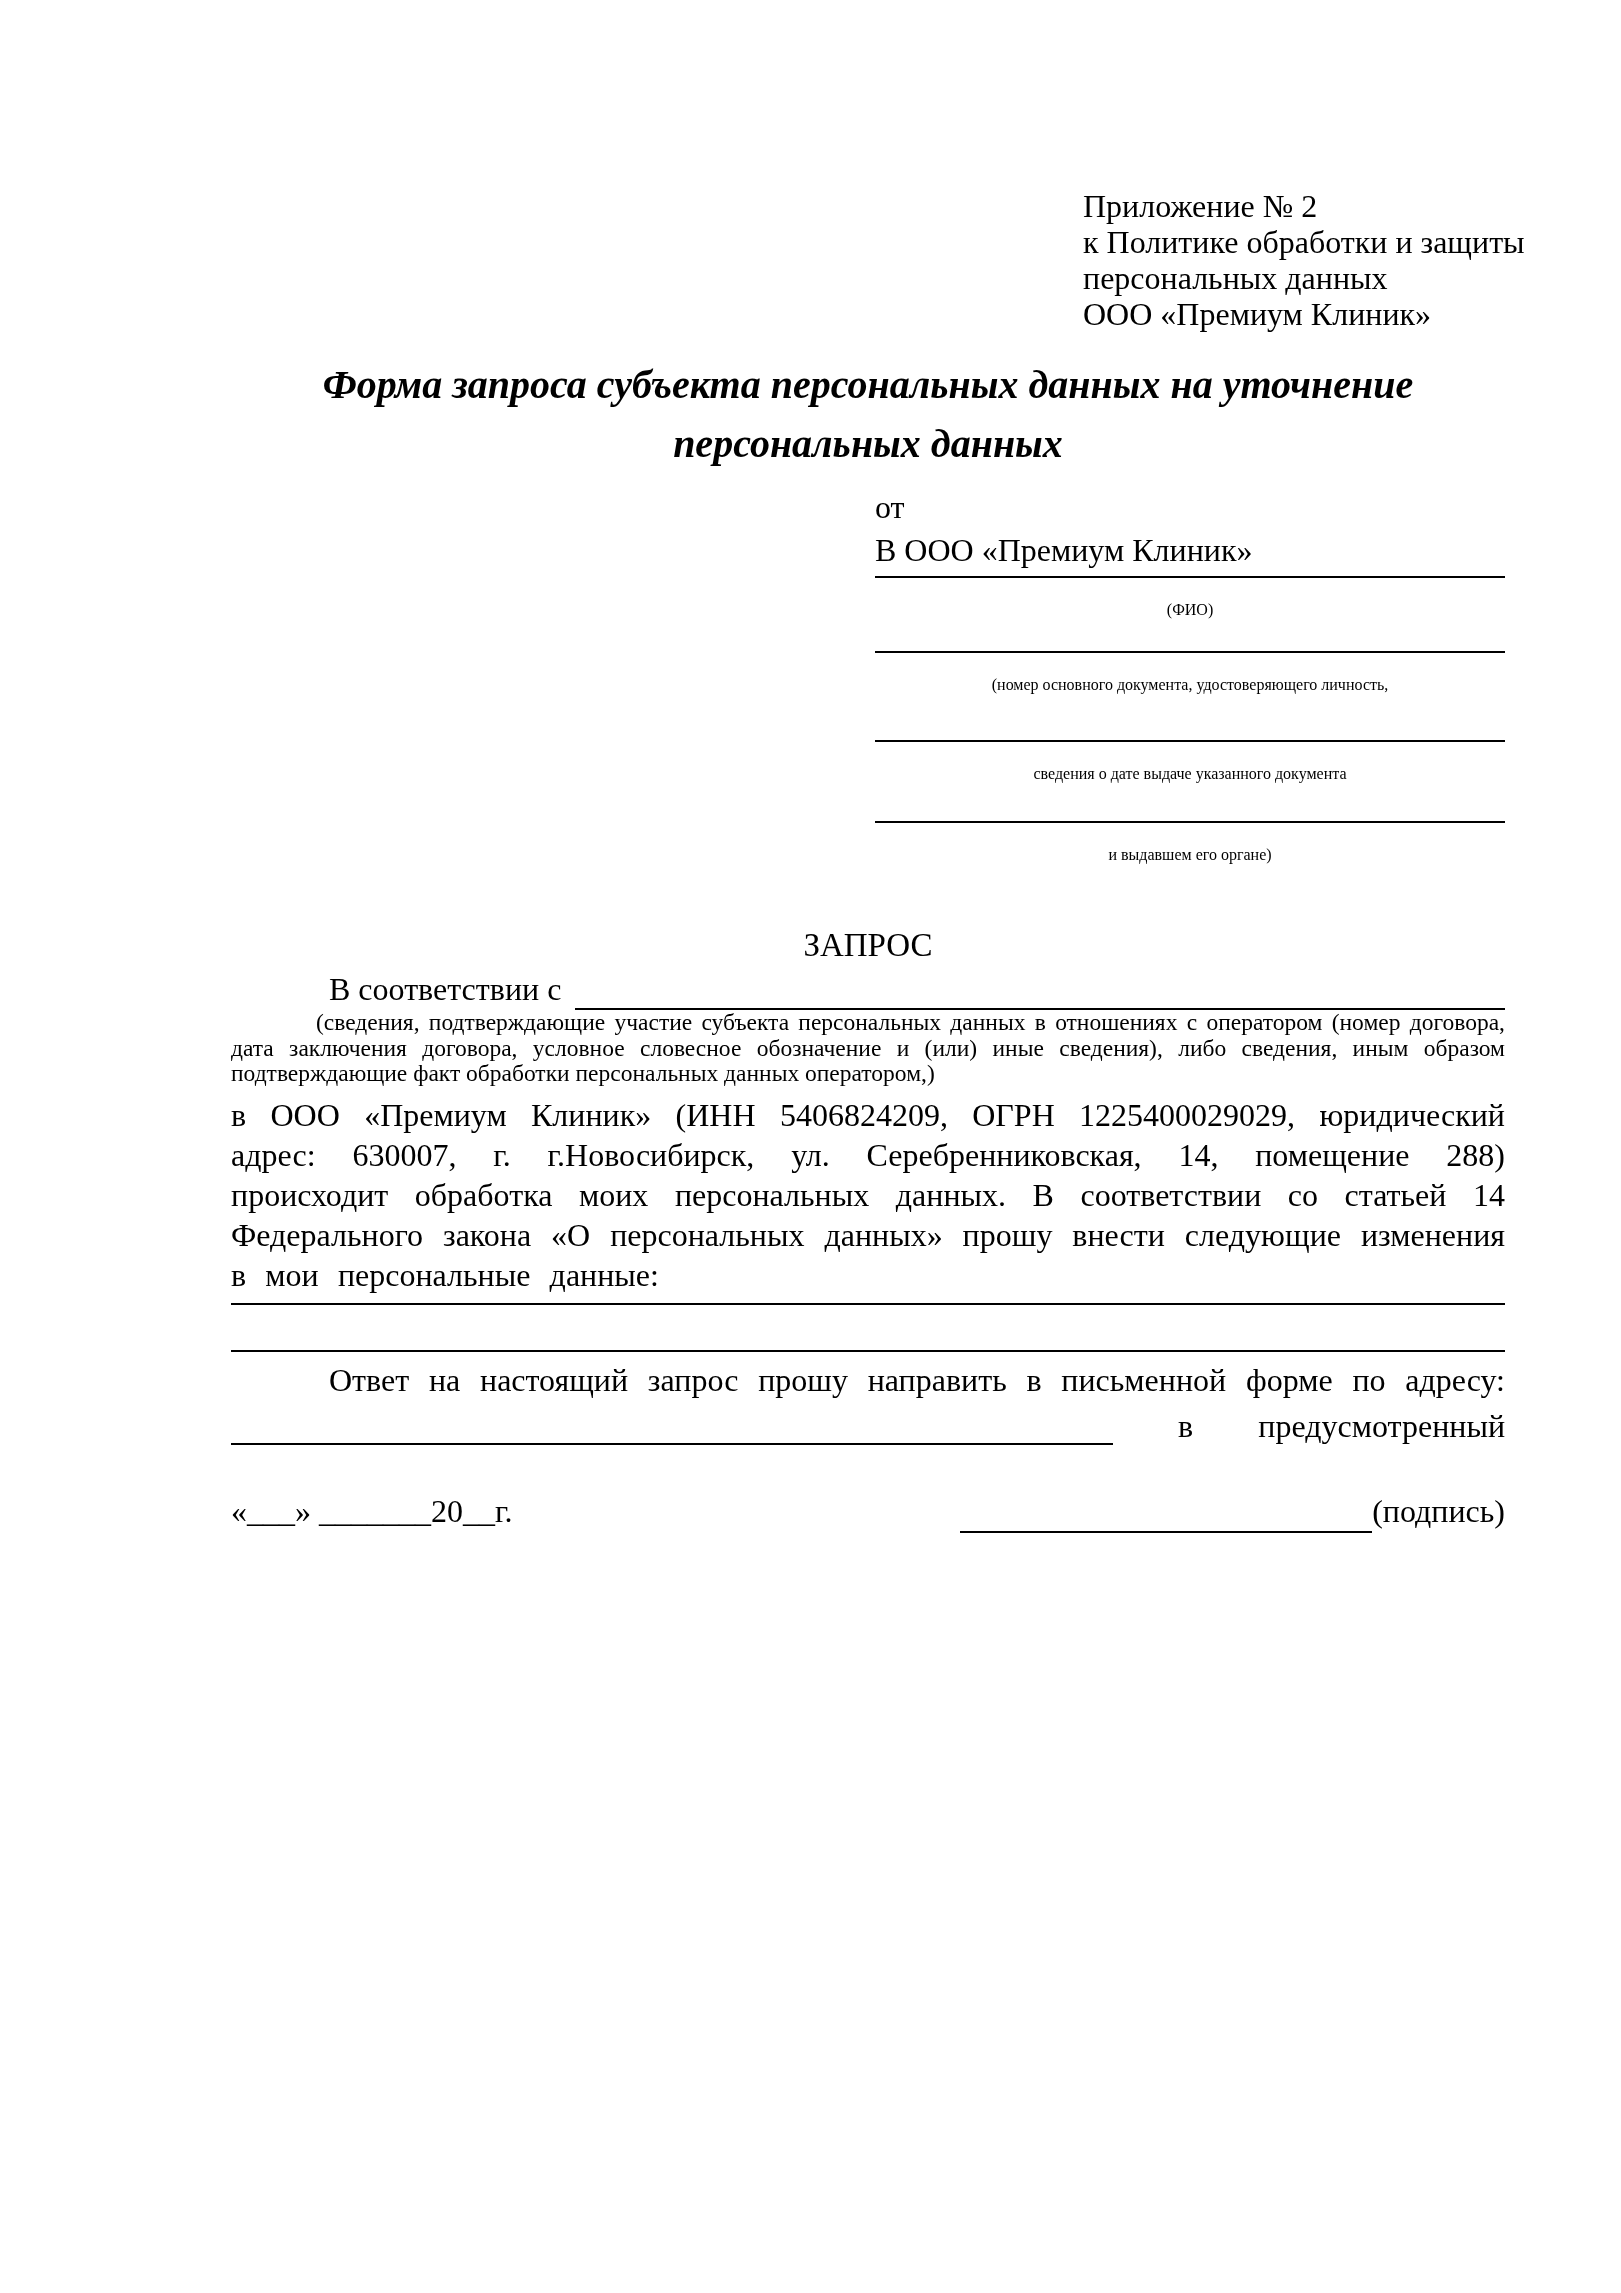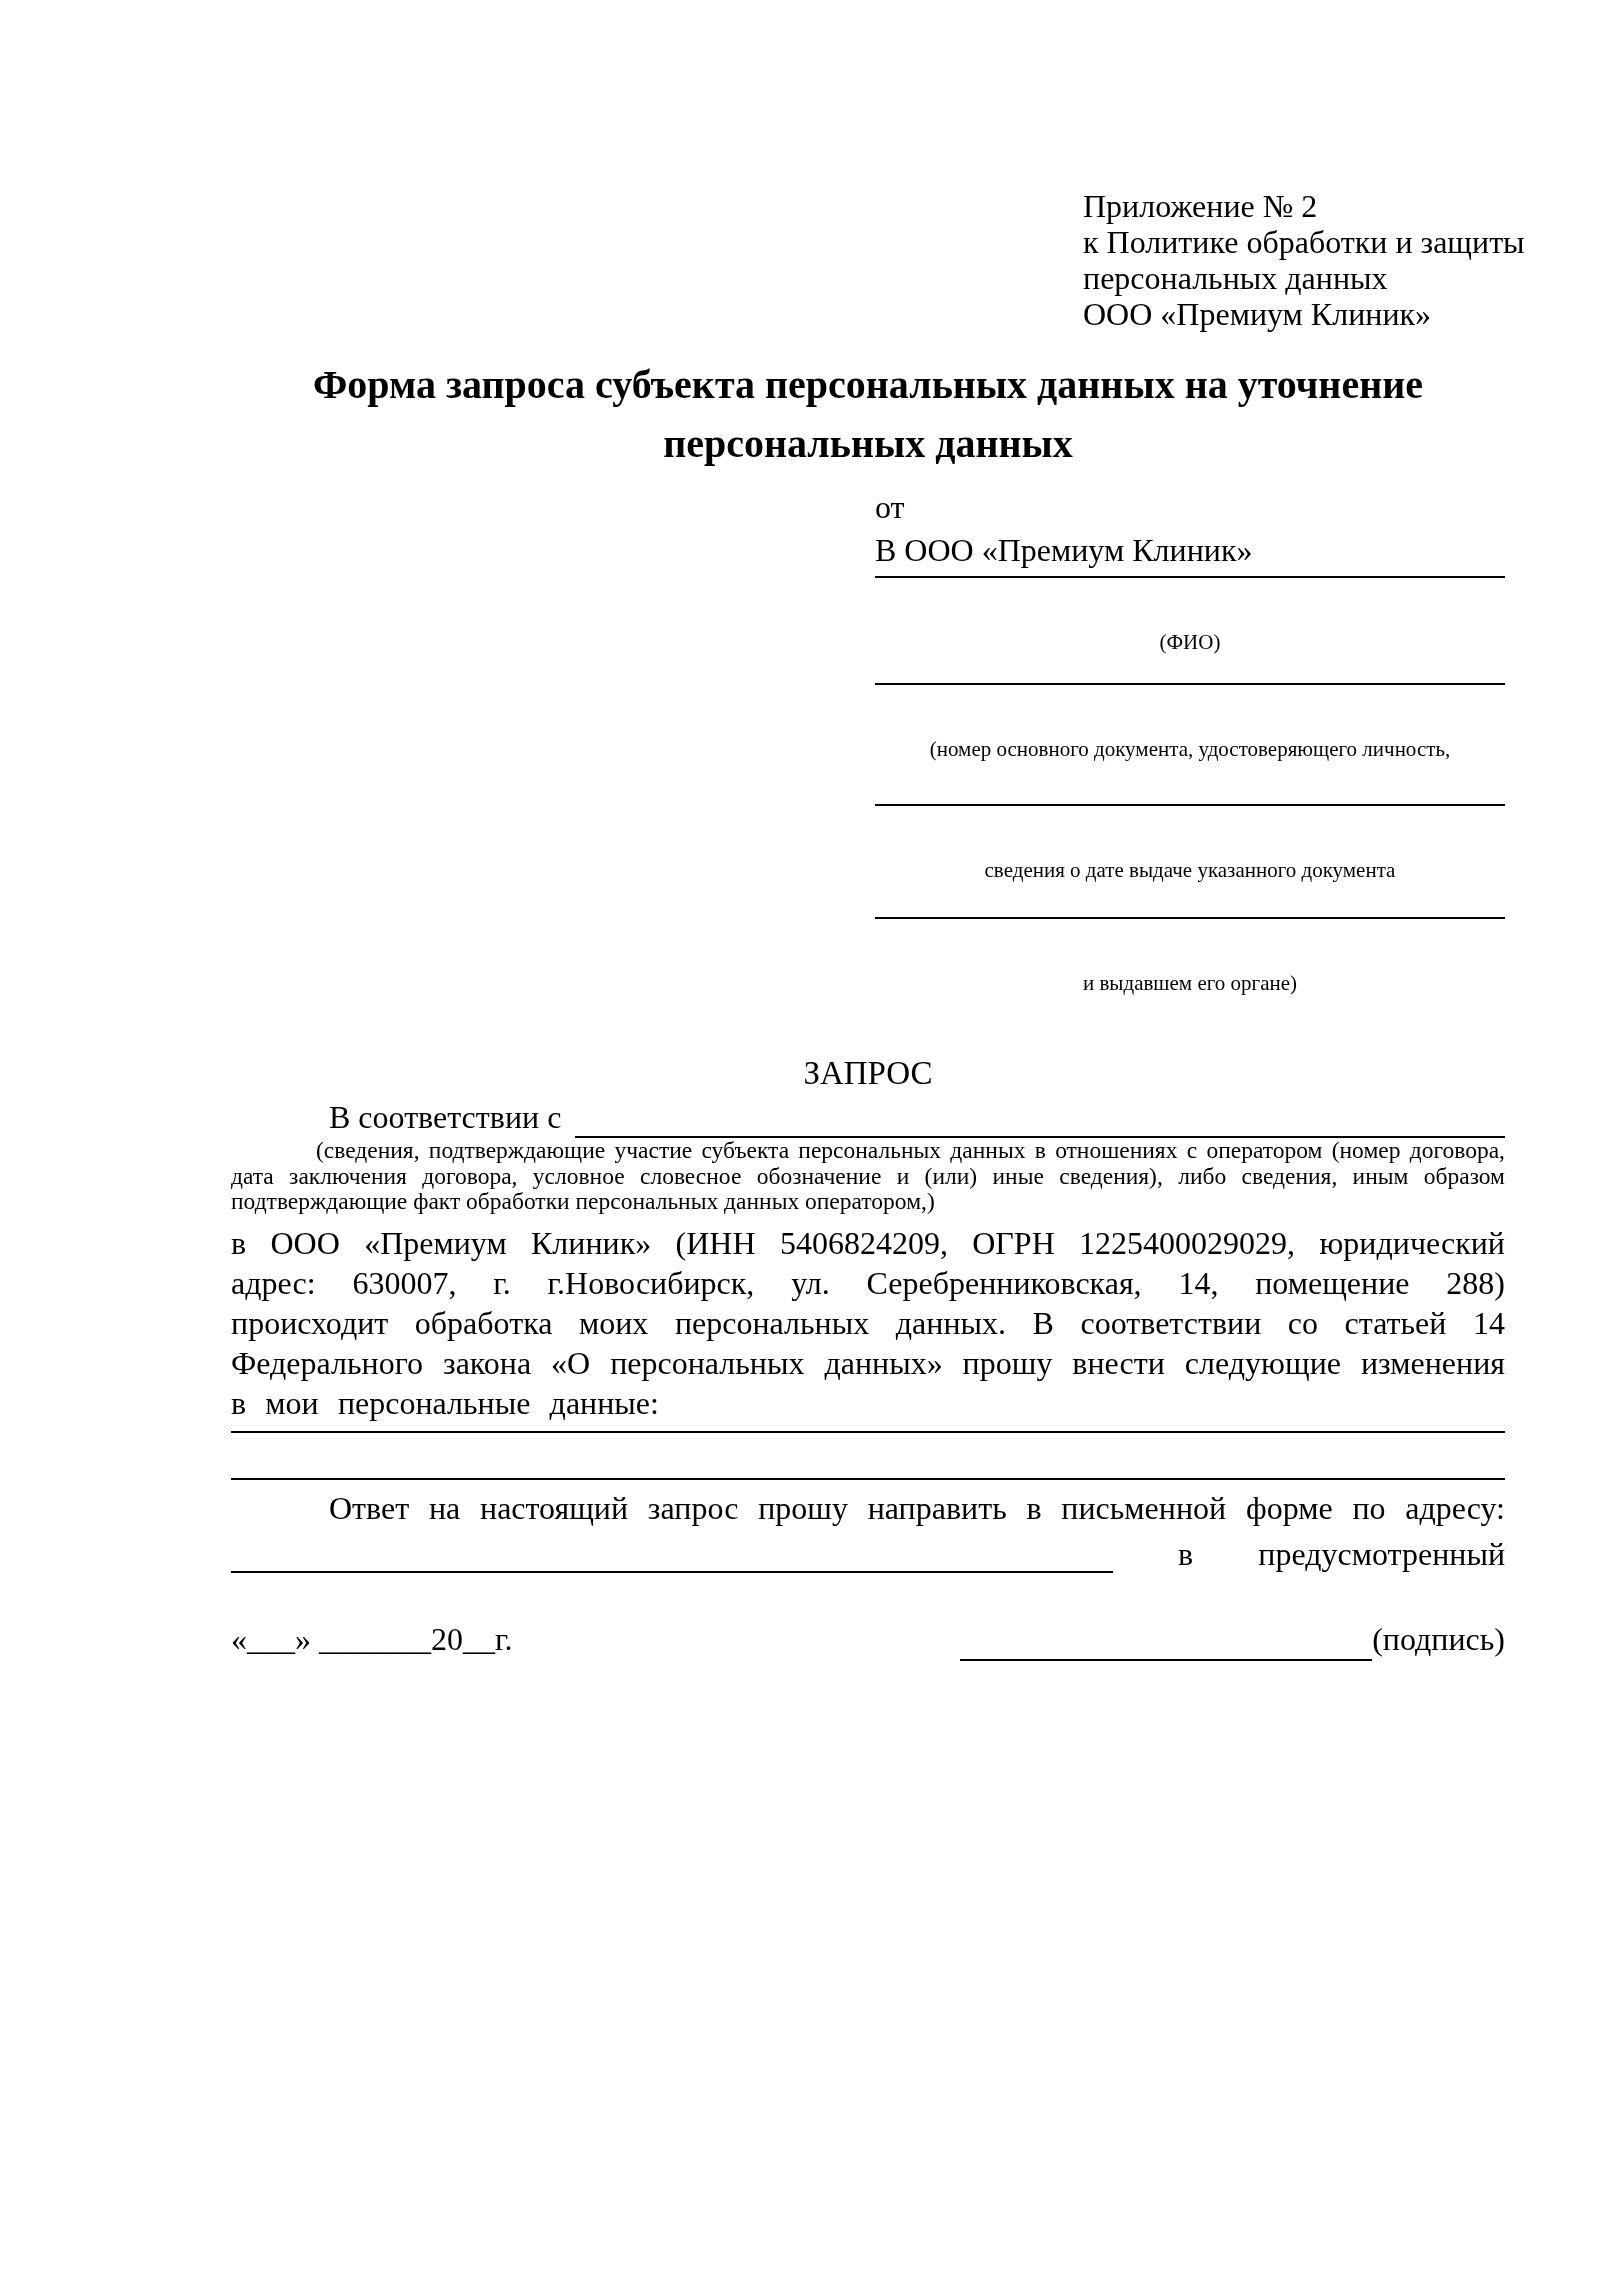--- a/index.html
+++ b/index.html
@@ -33,42 +33,42 @@
     white-space: nowrap;
   }
 
   
   .doc-title {
     margin-top: 22.5px;
     text-align: center;
     font-weight: bold;
     font-size: 40px;
     line-height: 59px;
+    font-style: italic;
   }
 
   
   .addressee {
     margin-top: 13.7px;
     margin-left: 644px;
     width: 630px;
     line-height: 43px;
   }
   .fill-line {
     border-bottom: 2.9px solid #000000;
   }
   .addr-fill-1 { height: 3.9px; }
   .addr-fill-2 { height: 27.4px; }
   .addr-fill-3 { height: 41px; }
   .addr-fill-4 { height: 33px; }
   .addr-caption {
-    font-size: 21px;
+    font-size: 16px;
     line-height: 28px;
     text-align: center;
-    padding-top: 2px;
-    margin-top: 48px;
+    padding-top: 18px;
   }
 
   
   .zapros-heading {
     margin-top: 53px;
     text-align: center;
     font-size: 33px;
     line-height: 47px;
   }
 

